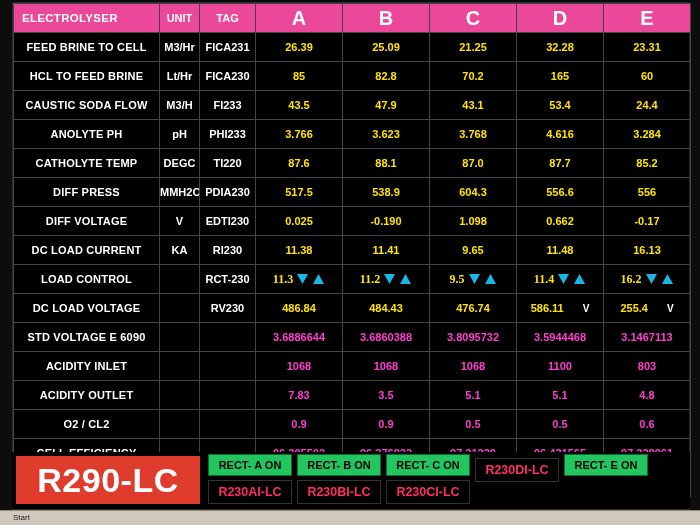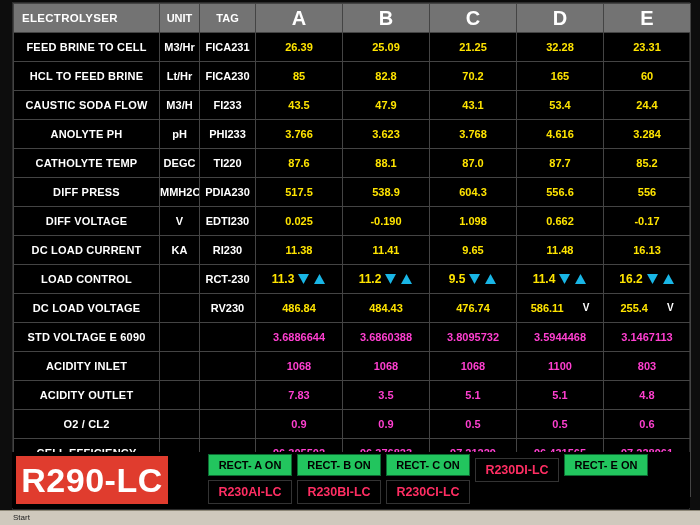--- a/index.html
+++ b/index.html
@@ -25,56 +25,56 @@
     overflow:hidden;
     white-space:nowrap;
   }
   
   col.c-name{width:146px}
   col.c-unit{width:40px}
   col.c-tag{width:56px}
   col.c-val{width:87px}
 
   thead th{
-    background:#737373;color:#ffffff;font-weight:bold;
+    background:#ec4899;color:#ffffff;font-weight:bold;
     height:30px;
   }
   thead th.hdr-name{font-size:11.5px;text-align:left;padding-left:8px;letter-spacing:.3px;}
   thead th.hdr-unit,thead th.hdr-tag{font-size:11px;}
   thead th.hdr-col{font-size:20px;color:#ffffff;font-weight:bold;}
 
   td.lbl{
     text-align:left;padding-left:8px;color:#ffffff;font-weight:bold;font-size:11.5px;
     letter-spacing:.2px;
   }
   td.unit{color:#ffffff;font-size:9.5px;font-weight:bold;}
   td.tag{color:#ffffff;font-size:10.5px;font-weight:bold;}
   td.val{font-weight:bold;font-size:12px;}
   .v-yellow{color:#ffe400;}
   .v-magenta{color:#ff3fd0;}
 
   
-  td.ctrl{position:relative;}
+  td.ctrl{position:relative;font-family:Liberation Serif, serif;}
   .ctrl-inner{display:flex;align-items:center;justify-content:center;gap:3px;}
   .ctrl-num{color:#ffe400;font-weight:bold;font-size:12px;}
   .arrow{
     width:13px;height:12px;display:inline-block;position:relative;
   }
   .arrow svg{display:block;}
   
-  .dcv-inner{display:flex;align-items:flex-start;justify-content:center;gap:19px;}
+  .dcv-inner{display:flex;align-items:flex-end;justify-content:center;gap:19px;}
   .dcv-unit{color:#ffffff;font-size:10px;font-weight:bold;}
 
   
   .bottom{
     position:absolute;left:12px;top:452px;width:678px;height:56px;
     background:#000;
   }
   .bigtag{
-    position:absolute;left:4px;top:4px;width:152px;height:48px;
+    position:absolute;left:4px;top:4px;width:184px;height:48px;
     background:#e03c2e;color:#ffffff;font-size:34px;font-weight:bold;
     display:flex;align-items:center;justify-content:center;letter-spacing:.5px;
     font-family:"Liberation Sans",sans-serif;
   }
   .btncol{
     position:absolute;top:2px;width:84px;
   }
   .btn-on{
     height:22px;background:#22c55e;color:#000;font-size:11px;font-weight:bold;
     display:flex;align-items:center;justify-content:center;border:1px solid #0c6b32;

